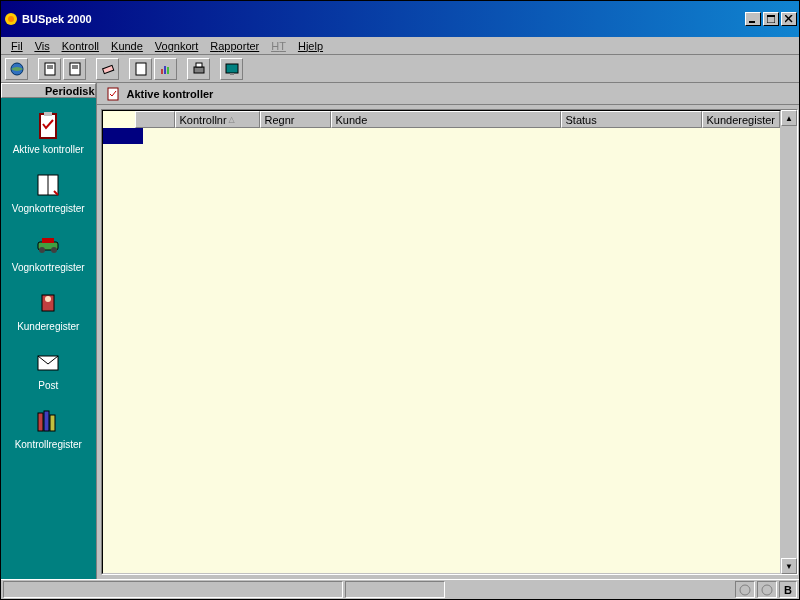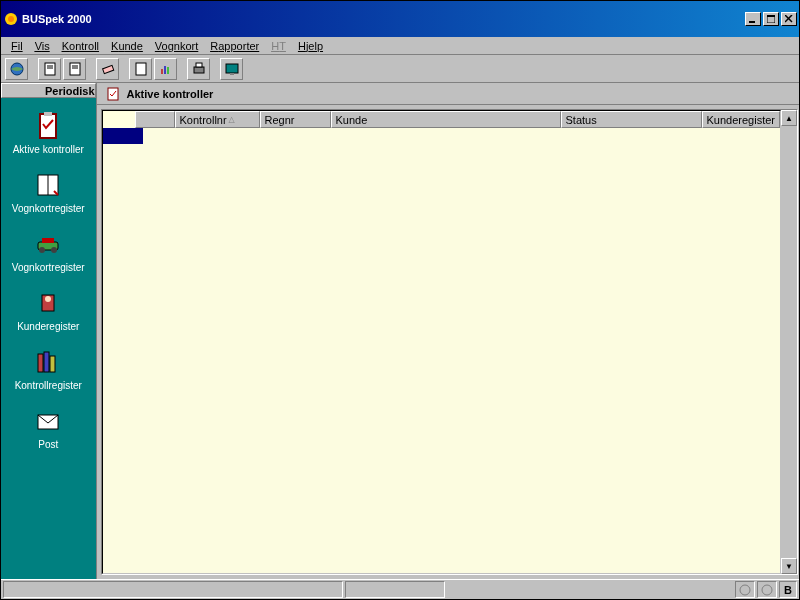--- a/index.html
+++ b/index.html
@@ -182,32 +182,32 @@
         </div>
         <div class="sidebar-item">
           <svg class="sidebar-icon" viewBox="0 0 32 32">
               <rect x="10" y="8" width="12" height="16" fill="#c04040" stroke="#000"></rect>
               <circle cx="16" cy="12" r="3" fill="#ffe0c0"></circle>
             </svg>
           <span class="sidebar-label">Kunderegister</span>
         </div>
         <div class="sidebar-item">
           <svg class="sidebar-icon" viewBox="0 0 32 32">
+              <rect x="6" y="10" width="20" height="14" fill="#fff" stroke="#000"></rect>
+              <path d="M6,10 L16,18 L26,10" fill="none" stroke="#000"></path>
+            </svg>
+          <span class="sidebar-label">Post</span>
+        </div>
+        <div class="sidebar-item">
+          <svg class="sidebar-icon" viewBox="0 0 32 32">
               <rect x="6" y="8" width="5" height="18" fill="#c04040" stroke="#000"></rect>
               <rect x="12" y="6" width="5" height="20" fill="#4040c0" stroke="#000"></rect>
               <rect x="18" y="10" width="5" height="16" fill="#c0c040" stroke="#000"></rect>
             </svg>
           <span class="sidebar-label">Kontrollregister</span>
-        </div>
-        <div class="sidebar-item">
-          <svg class="sidebar-icon" viewBox="0 0 32 32">
-              <rect x="6" y="10" width="20" height="14" fill="#fff" stroke="#000"></rect>
-              <path d="M6,10 L16,18 L26,10" fill="none" stroke="#000"></path>
-            </svg>
-          <span class="sidebar-label">Post</span>
         </div>
       </div>
     </div>
 
     <div class="content">
       <div class="content-header">
         <svg class="content-icon" viewBox="0 0 16 16">
             <rect x="3" y="2" width="10" height="12" fill="#fff" stroke="#800000"></rect>
             <path d="M5,8 L7,10 L11,5" stroke="#c00000" fill="none"></path>
           </svg>

